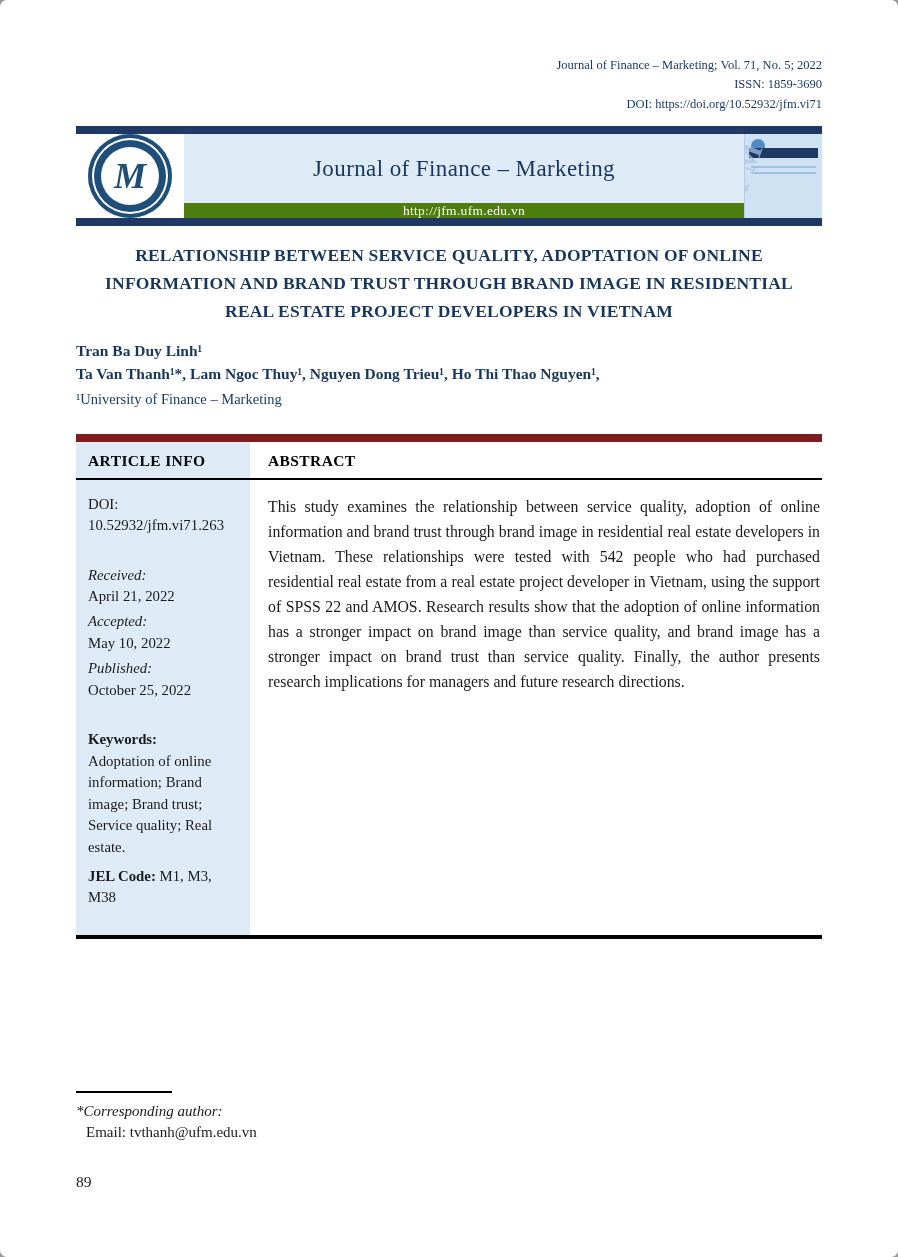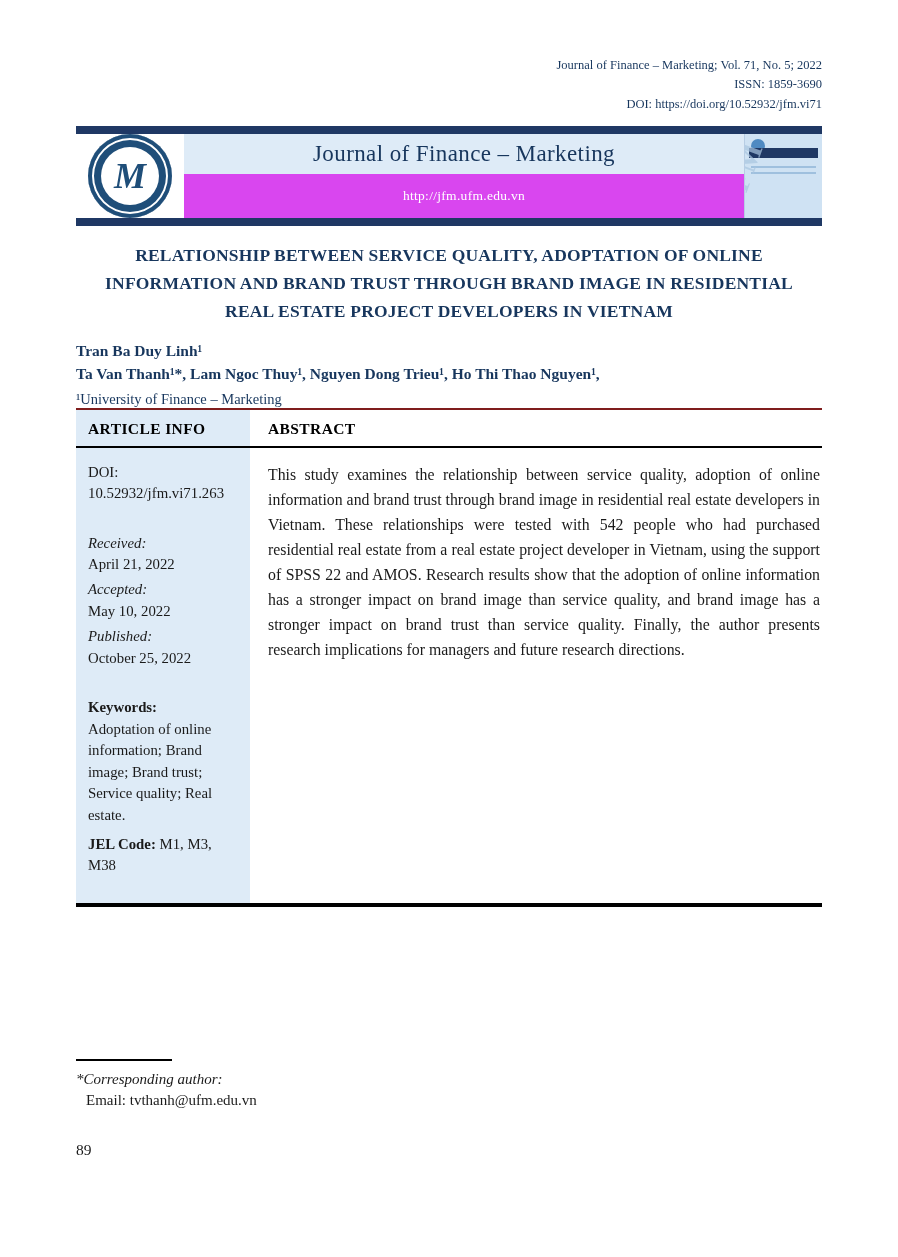--- a/index.html
+++ b/index.html
@@ -1,19 +1,19 @@
 <!DOCTYPE html>
 <html><head>
 <meta charset="utf-8">
 <style>
   * { margin:0; padding:0; box-sizing:border-box; }
   body { background:#9a9a9a; font-family:"Liberation Serif", serif; }
   .page {
     width:898px; height:1257px; background:#ffffff; margin:0 auto;
-    position:relative; overflow:hidden; color:#1a1a1a;
+    position:relative; overflow:hidden; color:#1a1a1a;border-radius:7px;
   }
   .content { padding:0 76px; }
 
   
   .page-meta {
     padding-top:56px; text-align:right; font-size:12.5px; line-height:1.55;
     color:#17365D;
   }
 
   
@@ -31,21 +31,21 @@
     width:58px; height:58px; border-radius:50%; background:#ffffff;
     display:flex; align-items:center; justify-content:center;
   }
   .logo-m { color:#1F4E79; font-weight:bold; font-size:36px; font-style:italic; line-height:1; }
   .mast-center { flex:1; background:#DEEBF7; display:flex; flex-direction:column; }
   .mast-title {
     flex:1; display:flex; align-items:center; justify-content:center;
     font-size:23px; color:#17365D; letter-spacing:0.4px;
   }
   .mast-url-bar {
-    height:44px; background:#d946ef; color:#ffffff; font-size:13.5px;
+    height:15px; background:#4d7c0f; color:#ffffff; font-size:13.5px;
     display:flex; align-items:center; justify-content:center; letter-spacing:0.3px;
   }
   .mast-right {
     width:78px; background:#cfe2f3; position:relative; overflow:hidden;
     border-left:1px solid #b7cde4;
   }
   .cover-bar { position:absolute; top:14px; left:4px; right:4px; height:10px; background:#1F3864; }
   .cover-dot { position:absolute; top:5px; left:6px; width:14px; height:14px; border-radius:50%; background:#2E74B5; opacity:.8; }
   .cover-line { position:absolute; left:6px; right:6px; height:2px; background:#9fc0de; }
   .cover-watermark {
@@ -55,21 +55,21 @@
 
   
   .article-title {
     margin-top:15px; text-align:center; color:#17365D; font-weight:bold;
     font-size:17.5px; line-height:1.6; padding:0 18px; letter-spacing:0.2px;
   }
   .authors { margin-top:14px; color:#17365D; font-weight:bold; font-size:15.5px; line-height:1.5; }
   .affiliation { margin-top:5px; color:#17365D; font-size:14.5px; }
 
   
-  .info-box { border-top:2px solid #7f1d1d; border-bottom:4px solid #000; }
+  .info-box { margin-top:26px; border-top:8px solid #7f1d1d; border-bottom:4px solid #000; }
   .info-row { display:grid; grid-template-columns:174px 1fr; }
   .head-row { border-bottom:2px solid #000; }
   .cell-left { background:#DEEBF7; padding-left:12px; padding-right:12px; }
   .head-cell { font-weight:bold; font-size:15.5px; letter-spacing:0.4px; padding-top:10px; padding-bottom:8px; color:#000; }
   .head-right { padding-left:18px; }
   .body-left { padding-top:14px; padding-bottom:26px; font-size:14.8px; line-height:1.45; color:#1a1a1a; }
   .body-right { padding:14px 2px 14px 18px; }
   .ib-label-italic { font-style:italic; }
   .ib-label-bold { font-weight:bold; }
   .ib-gap-lg { margin-top:28px; }

